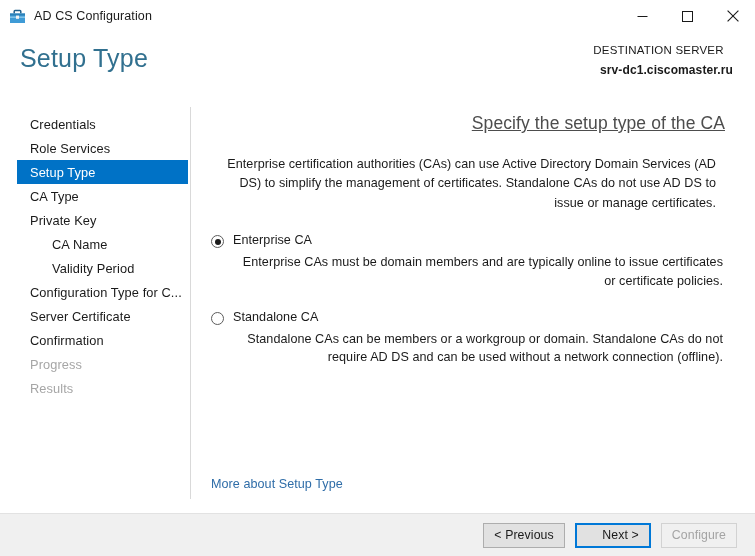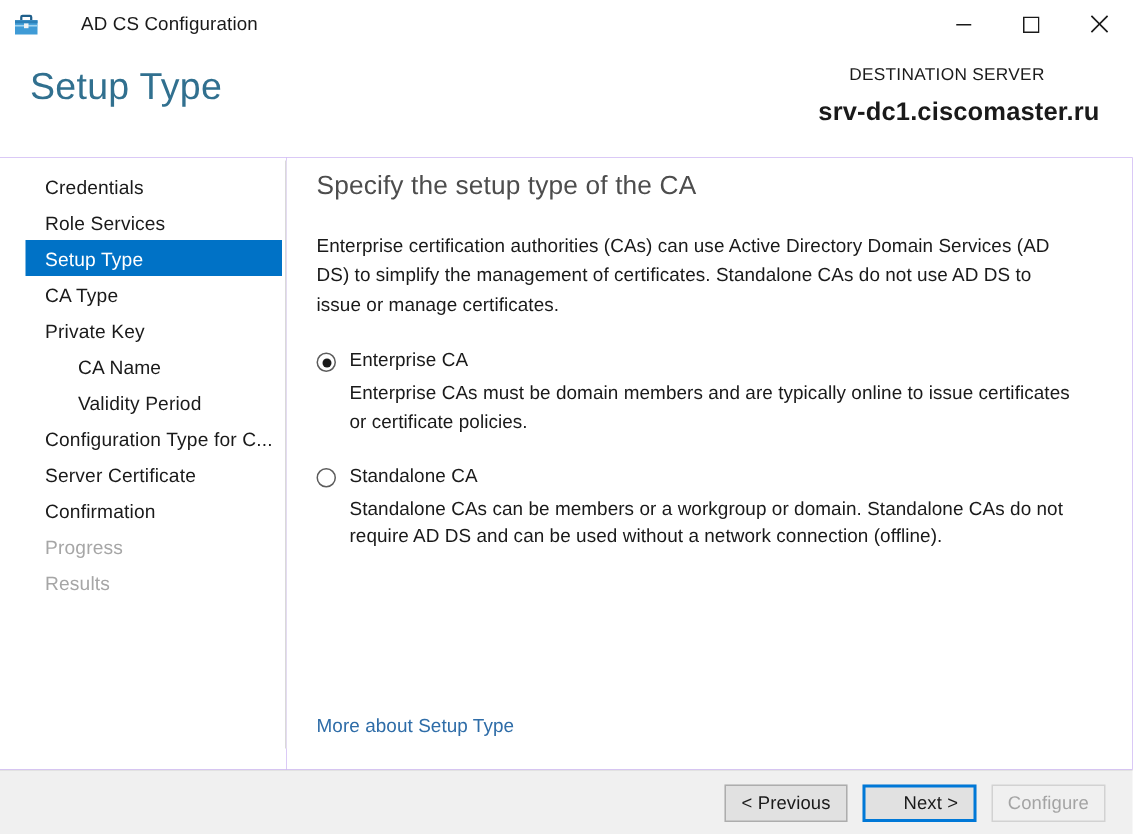--- a/index.html
+++ b/index.html
@@ -28,21 +28,20 @@
 
   
   .titlebar {
     height: 32px;
     min-height: 32px;
     background: #ffffff;
     display: flex;
     align-items: center;
     position: relative;
     flex: 0 0 auto;
-    gap: 20px;
   }
   .title-icon {
     width: 17px;
     height: 17px;
     margin-left: 9px;
     margin-right: 8px;
     position: relative;
     flex: 0 0 auto;
   }
   .title-text {
@@ -96,36 +95,37 @@
     text-align: center;
   }
   .dest-label {
     font-size: 11.5px;
     color: #1a1a1a;
     letter-spacing: 0.2px;
     font-weight: 400;
     line-height: 1.5;
   }
   .dest-server {
-    font-size: 17px;
+    font-size: 12px;
     color: #1a1a1a;
     font-weight: bold;
     letter-spacing: 0.1px;
     line-height: 1.6;
     margin-top: 2px;
     margin-left: 16px;
   }
 
   
   .body-area {
     flex: 1 1 auto;
     display: flex;
     position: relative;
-    background: #6d28d9;
+    background: #7f1d1d;
     min-height: 0;
+    text-align: right;
   }
   .sidebar {
     width: 191px;
     min-width: 191px;
     position: relative;
     padding-top: 7px;
     background: #ffffff;
   }
   .sidebar::after {
     content: "";
@@ -165,20 +165,21 @@
     background: #ffffff;
     min-width: 0;
   }
   .content-heading {
     font-size: 17.5px;
     font-weight: 400;
     color: #4d4d4d;
     letter-spacing: 0.1px;
     margin: 0 0 20px 0;
     line-height: 1.3;
+    text-decoration: underline;
   }
   .content-desc {
     font-size: 12.6px;
     color: #1a1a1a;
     line-height: 1.55;
     margin: 0 0 20px 0;
     max-width: 505px;
     letter-spacing: 0.05px;
   }
 

